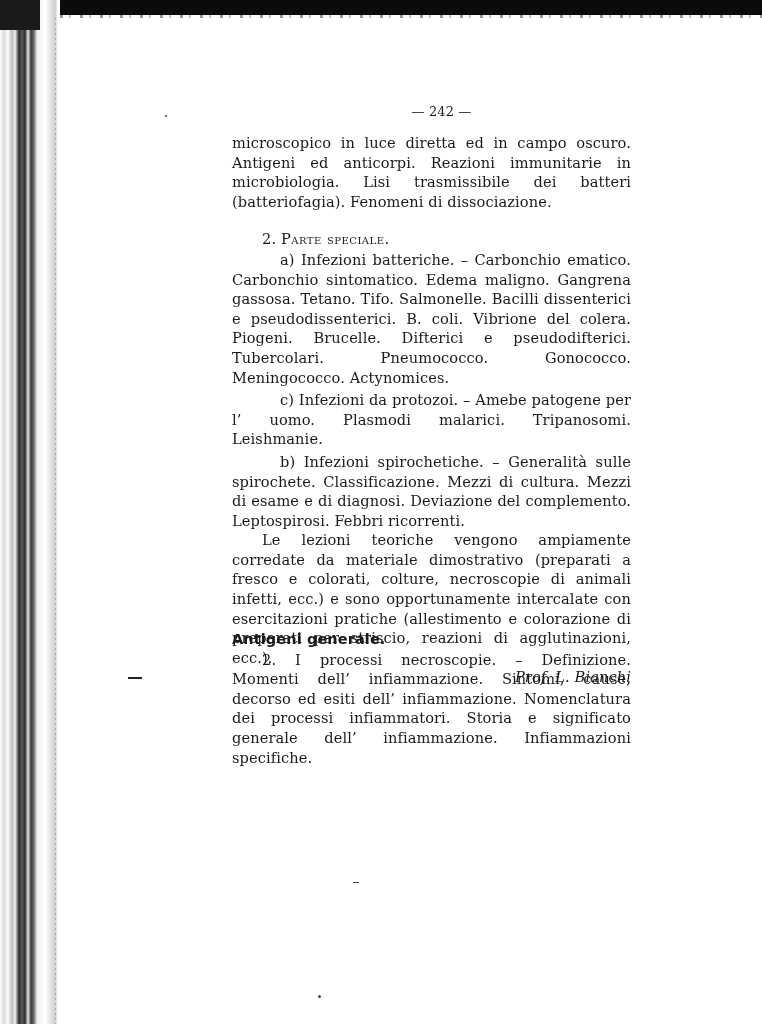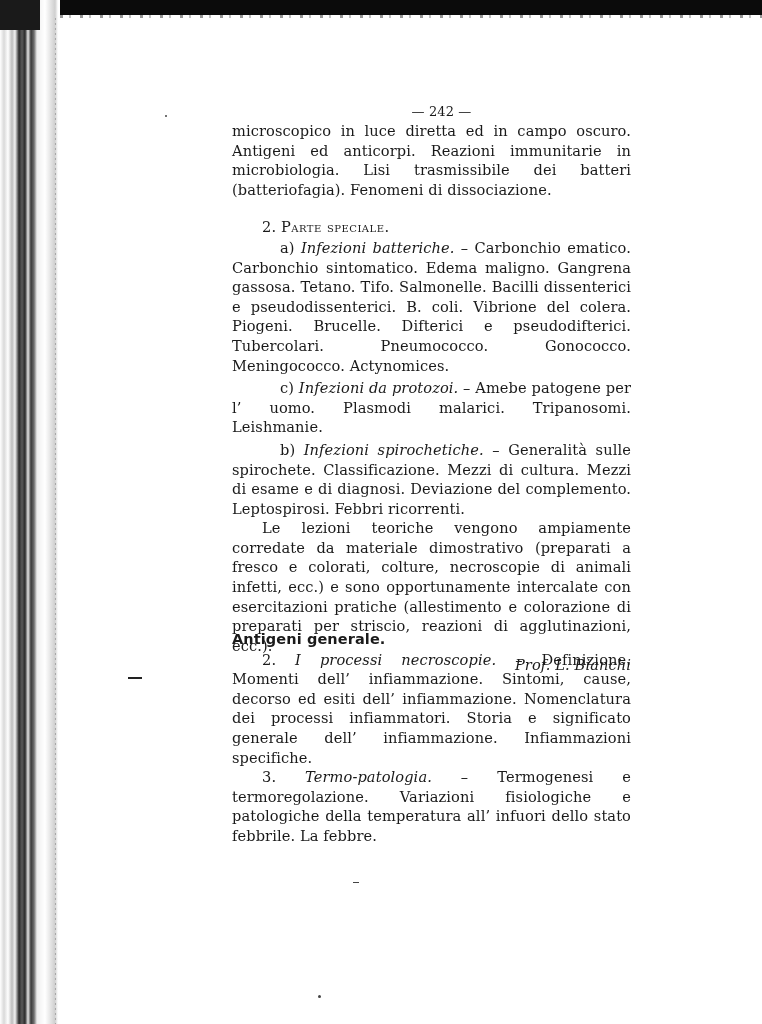--- a/index.html
+++ b/index.html
@@ -41,21 +41,21 @@
       font-size: 14.6px; line-height: 19.6px; letter-spacing: 0.1px;
     }
     .page-number {
       position: absolute; left: 0; top: 102px; width: 399px;
       text-align: center; font-size: 13px; padding-left: 10px;
     }
     .para { margin: 0; text-align: justify; }
     .indent1 { text-indent: 30px; }
     .indent2 { text-indent: 48px; }
     .smallcaps { font-variant: small-caps; letter-spacing: .5px; }
-    .it { font-style: italic; }
+    .it { }
     .section-head {
       font-family: "DejaVu Sans", "Liberation Sans", sans-serif;
       font-weight: bold; font-size: 14.5px; margin: 0;
     }
     .signature { text-align: right; font-style: italic; padding-right: 0px; margin: 0; }
     .speck { position: absolute; background: #444; border-radius: 50%; }
     .dash-mark {
       position: absolute; left: 128px; top: 677px; width: 14px; height: 2px; background: #222;
     }
   </style>
@@ -65,21 +65,21 @@
 <div class="top-border"></div>
 <div class="top-border-fray"></div>
 <div class="binding"></div>
 <div class="binding-corner"></div>
 <div class="page-edge"></div>
 <div class="dash-mark"></div>
 
 <div class="text-block">
   <div class="page-number">— 242 —</div>
 
-  <div style="position:absolute; top:121px; left:0; width:399px;">
+  <div style="position:absolute; top:133px; left:0; width:399px;">
     <p class="para">microscopico in luce diretta ed in campo oscuro. Antigeni ed anticorpi. Reazioni immunitarie in microbiologia. Lisi trasmissibile dei batteri (batteriofagia). Fenomeni di dissociazione.</p>
 
     <p class="para indent1" style="margin-top:18px;">
       <span>2.</span>
       <span class="smallcaps">Parte speciale.</span>
     </p>
 
     <p class="para indent2" style="margin-top:1px;"><span>a)</span> <span class="it">Infezioni batteriche.</span><span> – Carbonchio ematico. Carbonchio sintomatico. Edema maligno. Gangrena gassosa. Tetano. Tifo. Salmonelle. Bacilli dissenterici e pseudodissenterici. B. coli. Vibrione del colera. Piogeni. Brucelle. Difterici e pseudodifterici. Tubercolari. Pneumococco. Gonococco. Meningococco. Actynomices.</span></p>
 
     <p class="para indent2" style="margin-top:3px;"><span>c)</span> <span class="it">Infezioni da protozoi.</span><span> – Amebe patogene per l’ uomo. Plasmodi malarici. Tripanosomi. Leishmanie.</span></p>
@@ -90,19 +90,18 @@
 
     <p class="signature" style="margin-top:0px;">Prof. L. Bianchi</p>
   </div>
 
   <div style="position:absolute; top:630px; left:0; width:399px;">
     <p class="section-head">Antigeni generale.</p>
 
 
     <p class="para indent1"><span>2.</span> <span class="it">I processi necroscopie.</span><span> – Definizione. Momenti dell’ infiammazione. Sintomi, cause, decorso ed esiti dell’ infiammazione. Nomenclatura dei processi infiammatori. Storia e significato generale dell’ infiammazione. Infiammazioni specifiche.</span></p>
 
-    <p class="para indent1"><span>3.</span> <span class="it">Termo-patologia.</span><span> – Termogenesi e termoregolazione. Variazioni fisiologiche e patologiche della temperatura all’ infuori dello stato febbrile. La febbre.</span></p>
   </div>
 </div>
 
 <div class="speck" style="left:318px;top:995px;width:3px;height:3px;"></div>
 <div class="speck" style="left:165px;top:115px;width:2px;height:2px;"></div>
 <div class="speck" style="left:353px;top:882px;width:6px;height:1px;border-radius:0;"></div>
 
 </body></html>

